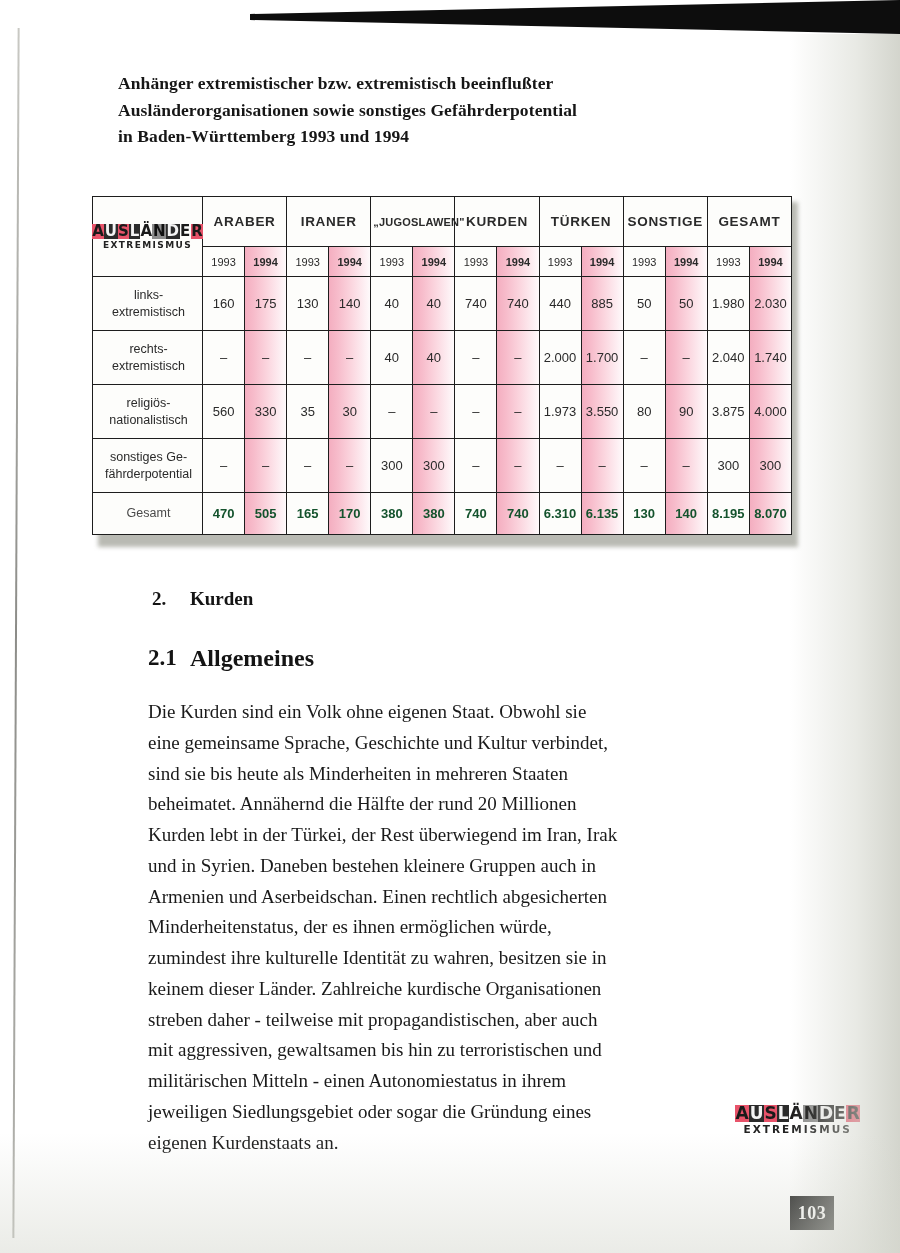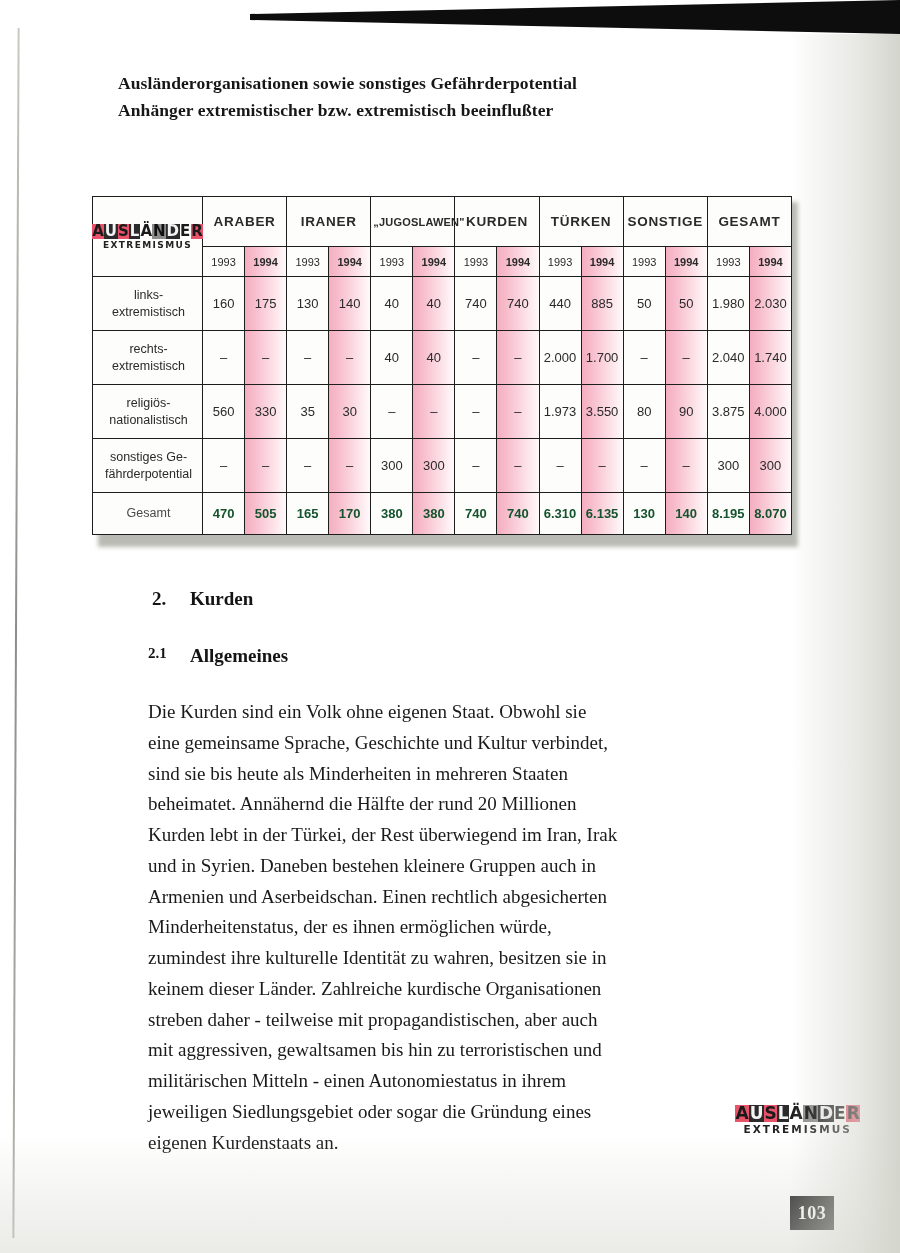--- a/index.html
+++ b/index.html
@@ -127,22 +127,22 @@
   .k-dark { background: #2b2b2b; color: #f4f4f4; }
   .k-plain{ background: transparent; color: #1a1a1a; }
   .k-gray { background: #8d8d8d; color: #101010; }
 
   
   .sec-h {
     position: absolute; font-weight: bold; color: #141414;
   }
   #sec-num-2 { left: 152px; top: 588px; font-size: 19px; }
   #sec-title-2 { left: 190px; top: 588px; font-size: 19px; }
-  #sec-num-21 { left: 148px; top: 645px; font-size: 15px; text-align: right; }
-  #sec-title-21 { left: 190px; top: 645px; font-size: 19px; }
+  #sec-num-21 { left: 148px; top: 645px; font-size: 23px; text-align: right; }
+  #sec-title-21 { left: 190px; top: 645px; font-size: 24px; }
 
   #body-text {
     position: absolute; left: 148px; top: 697px; width: 470px;
     font-size: 19px; line-height: 1.62; color: #1a1a1a; text-align: left;
   }
   #body-text p { margin: 0; }
 
   
   #footer-logo {
     position: absolute; left: 735px; top: 1105px;
@@ -158,22 +158,23 @@
 </style>
 </head>
 <body>
 
 <div id="scan-top-wedge"></div>
 <div id="scan-left-line"></div>
 
 <div id="page-content">
 
   <div id="doc-title">
+    <div>Anhänger extremistischer bzw. extremistisch beeinflußter</div>
     <div>Ausländerorganisationen sowie sonstiges Gefährderpotential</div>
-    <div>Anhänger extremistischer bzw. extremistisch beeinflußter</div>
+    <div>in Baden-Württemberg 1993 und 1994</div>
   </div>
 
   <div id="stats-table-wrap">
     <div id="stats-table-shadow"></div>
     <table class="stats">
       <thead>
         <tr>
           <th class="logo-cell" rowspan="2">
             <div class="logo lg-big">
               <span class="word">

